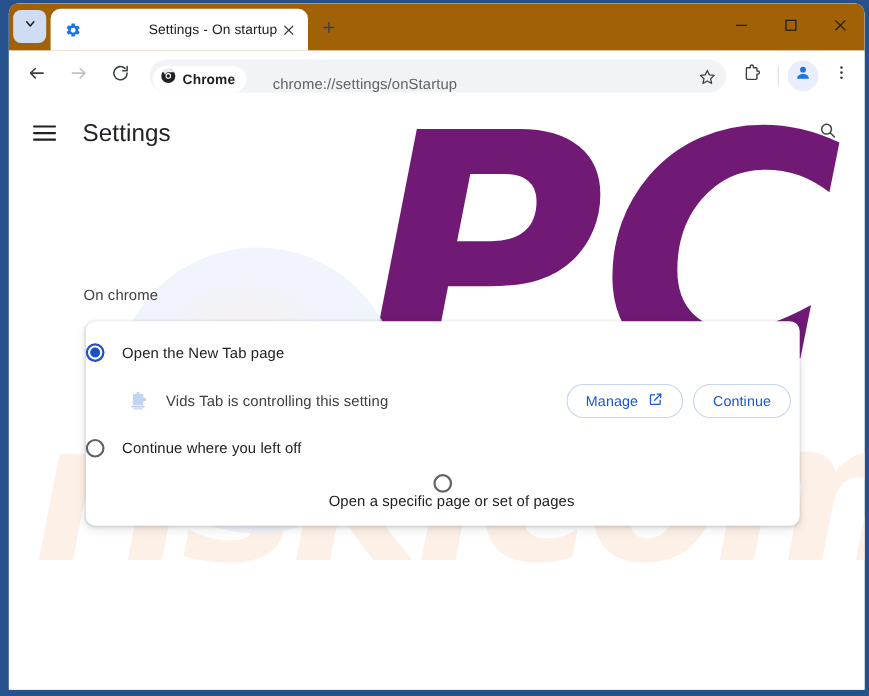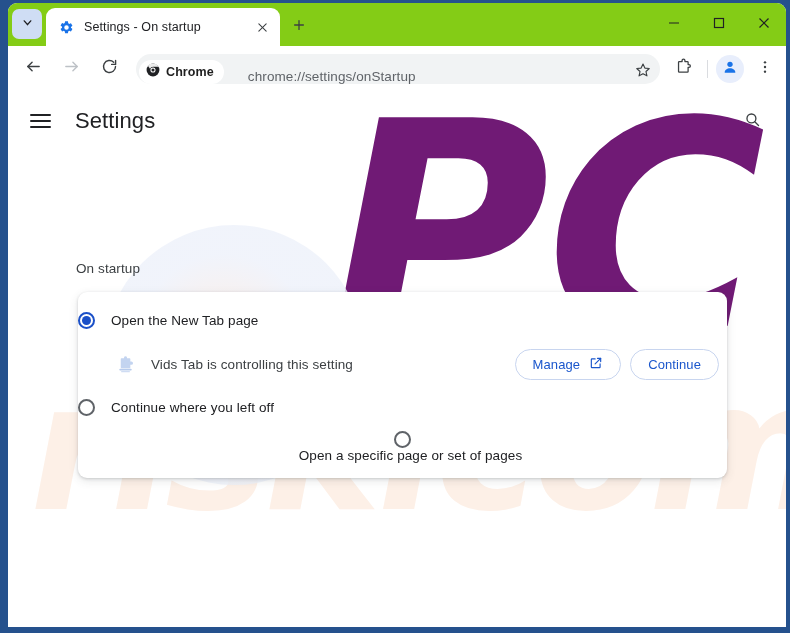--- a/index.html
+++ b/index.html
@@ -32,21 +32,22 @@
     height: 624px;
     background: #ffffff;
     border-radius: 9px 9px 0 0;
     overflow: hidden;
   }
 
   
   .tabstrip {
     position: relative;
     height: 43px;
-    background: #84cc16;
+    background: #a16207;
+    text-align: right;
   }
   .tab-search-btn {
     position: absolute;
     left: 4px; top: 6px;
     width: 30px; height: 30px;
     border-radius: 7px;
     background: #cfddf4;
     display: flex;
     align-items: center;
     justify-content: center;
@@ -559,21 +560,21 @@
         <div class="search-btn">
           <span>
             <svg width="17" height="17" viewBox="0 0 24 24" fill="none" stroke="#3c4043" stroke-width="1.9" stroke-linecap="round">
               <circle cx="10.5" cy="10.5" r="6.3"></circle>
                 <line x1="15.2" y1="15.2" x2="20.5" y2="20.5"></line>
             </svg>
           </span>
         </div>
       </div>
 
-      <div class="section-title">On startup</div>
+      <div class="section-title">On chrome</div>
 
       <div class="card">
 
         <div class="opt-row r1">
           <div class="radio checked"></div>
           <div class="opt-label">Open the New Tab page</div>
         </div>
 
         <div class="controlled-row">
           <span class="ext-icon">

